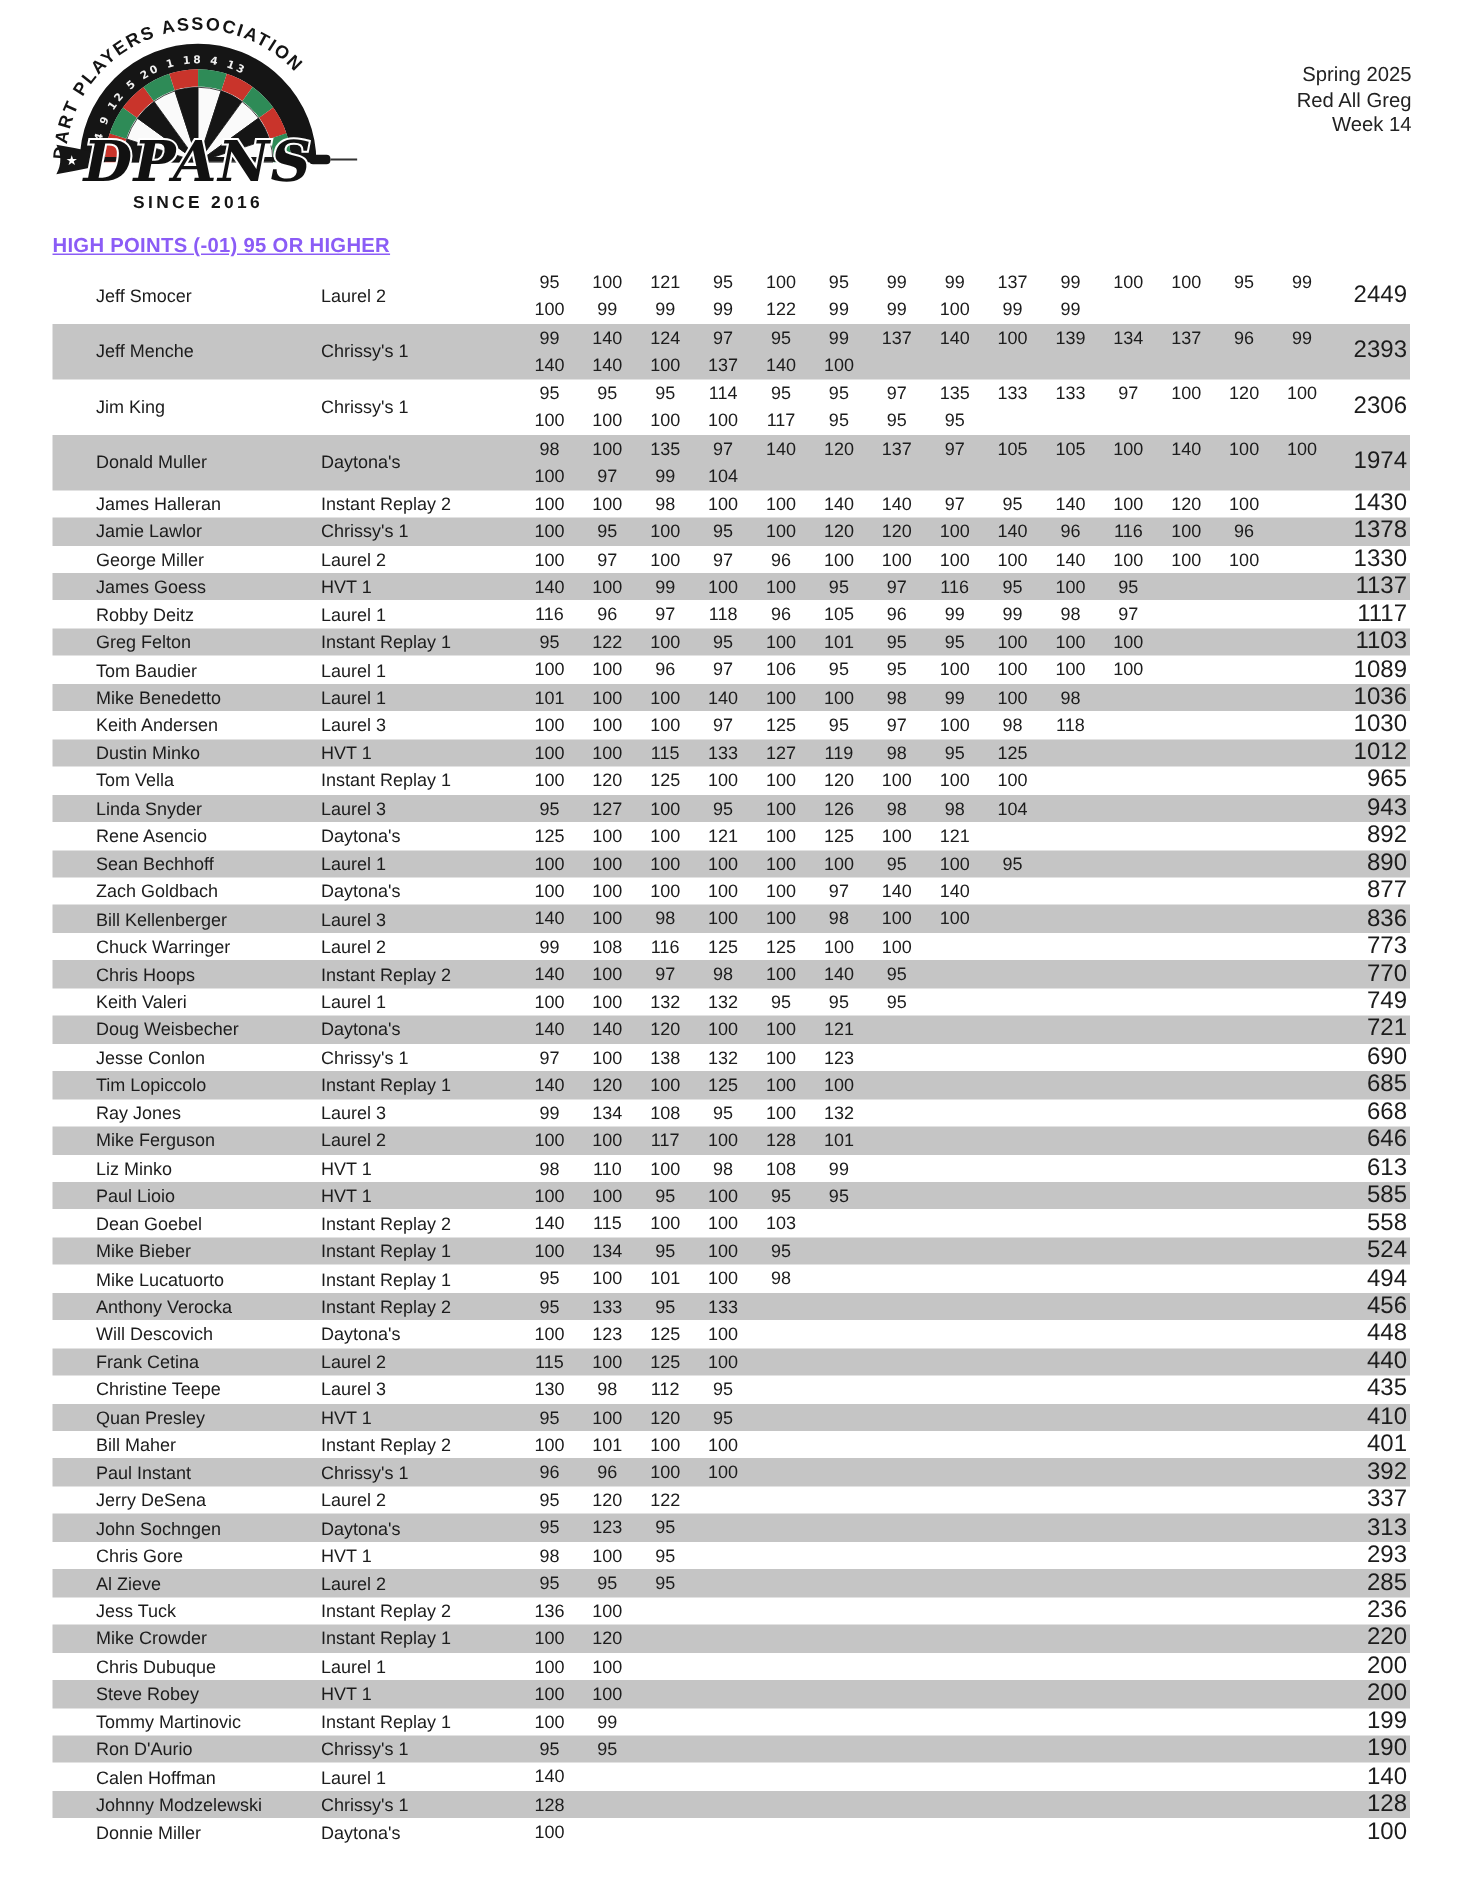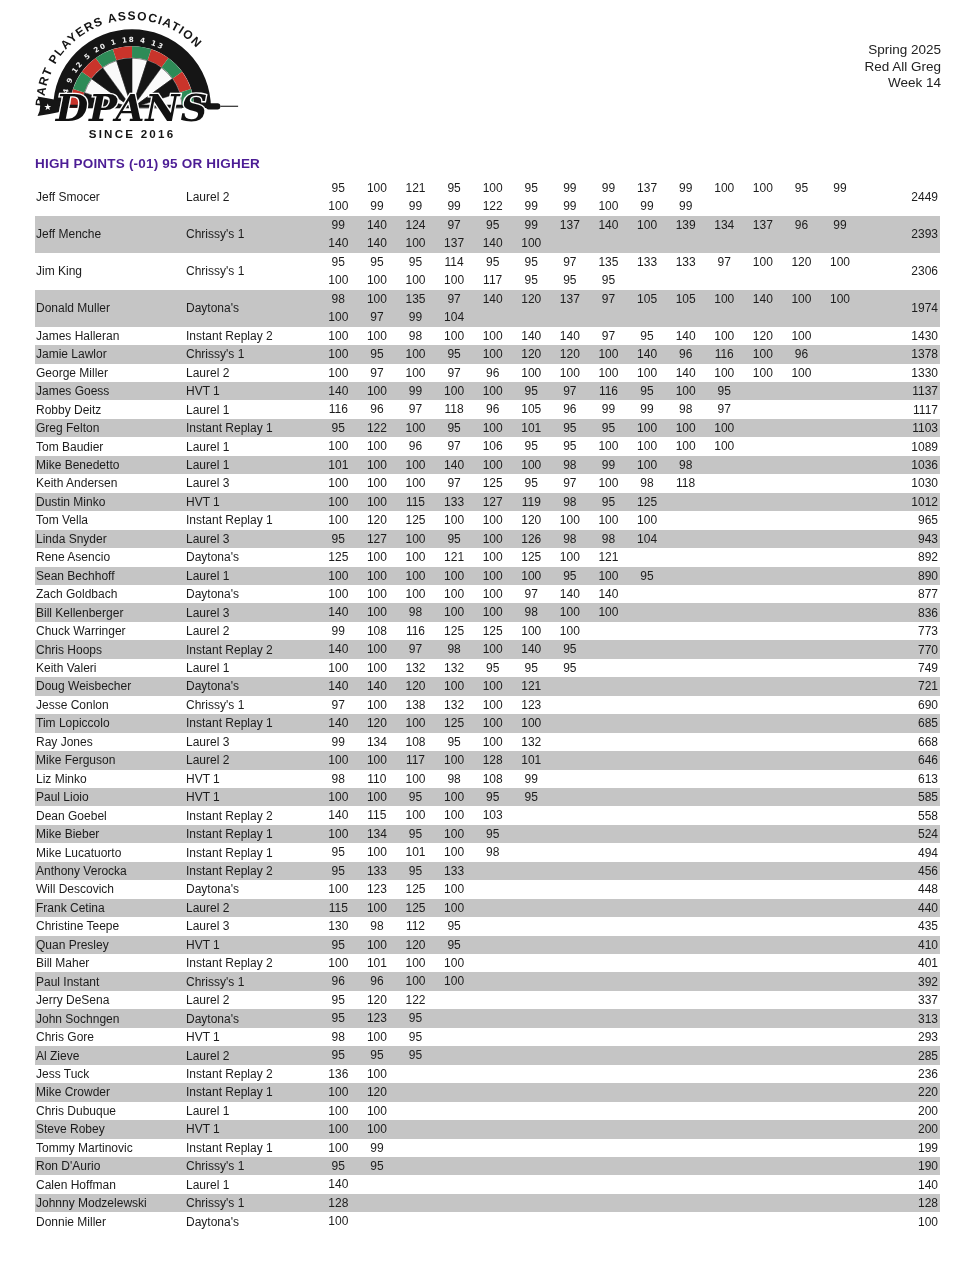--- a/index.html
+++ b/index.html
@@ -13,36 +13,36 @@
   
   .logo-wrap{position:absolute;left:34px;top:8px;width:205px;height:128px;}
   .header-meta{
     position:absolute;right:33px;top:42px;text-align:right;
     font-size:13.5px;line-height:16.5px;color:#222;
   }
 
   
   .report-title{
     position:absolute;left:35px;top:156px;
-    font-size:13.5px;font-weight:bold;color:#4c1d95;letter-spacing:0.2px;
+    font-size:13.5px;font-weight:bold;color:#8b5cf6;letter-spacing:0.2px;text-decoration:underline;
   }
 
   
   .hp-table{position:absolute;left:35px;top:179px;width:905px;}
   .row{display:flex;align-items:center;min-height:18.45px;}
   .row.shaded{background:#c5c5c5;}
   .cell{font-size:12px;}
-  .cell.name{width:150px;padding-left:1px;white-space:nowrap;}
+  .cell.name{width:150px;padding-left:1px;white-space:nowrap;margin-left:28px;}
   .cell.venue{width:133px;white-space:nowrap;}
   .scores{width:542px;display:flex;flex-wrap:wrap;}
   .score{
     width:38.6px;text-align:center;font-size:12px;line-height:18.45px;
     white-space:nowrap;
   }
-  .cell.total{flex:1;text-align:right;padding-right:2px;font-size:12px;}
+  .cell.total{flex:1;text-align:right;padding-right:2px;font-size:16px;}
 
   
   .logo-arc{font-family:"Liberation Sans","DejaVu Sans",sans-serif;font-weight:bold;font-size:13.5px;fill:#141414;letter-spacing:1.5px;}
   .logo-nums{font-family:"DejaVu Sans",sans-serif;font-weight:bold;font-size:8px;fill:#f2f2f2;letter-spacing:2px;}
   .logo-dpans{font-family:"DejaVu Serif","Liberation Serif",serif;font-weight:bold;font-style:italic;font-size:42px;fill:#111;letter-spacing:1px;paint-order:stroke;stroke:#ffffff;stroke-width:3px;}
   .logo-since{font-family:"Liberation Sans","DejaVu Sans",sans-serif;font-weight:bold;font-size:13px;fill:#141414;letter-spacing:2.5px;}
 </style>
 </head>
 <body>
 

